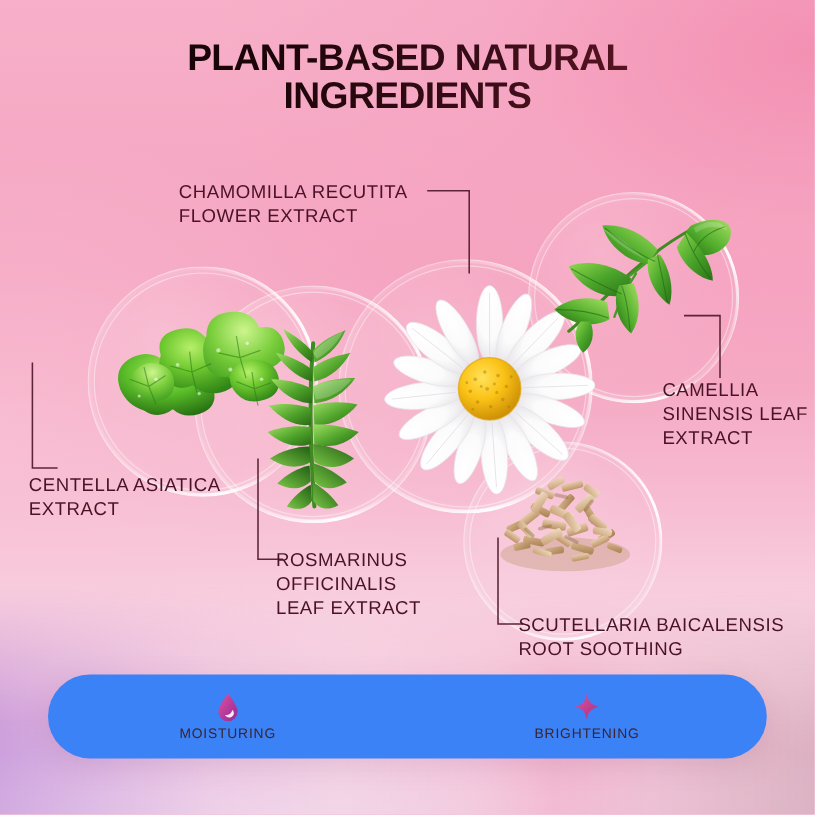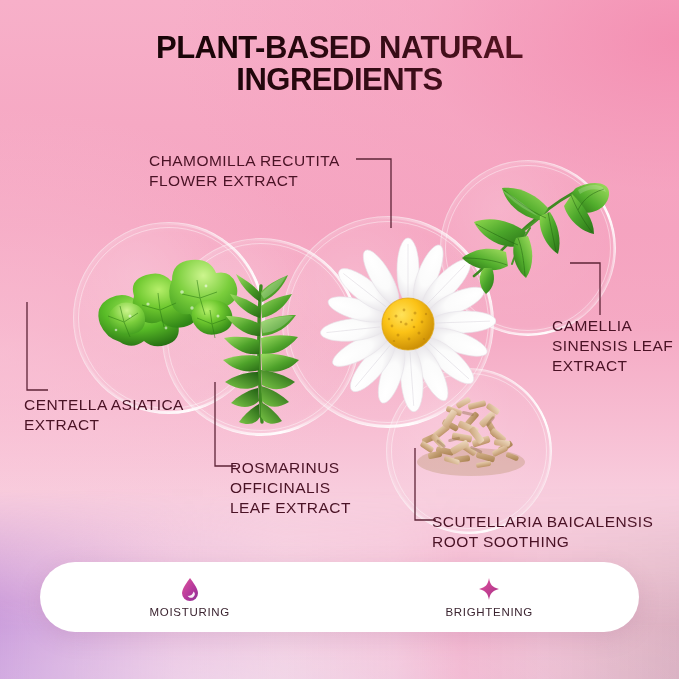--- a/index.html
+++ b/index.html
@@ -138,21 +138,21 @@
   }
   .leader svg { display: block; overflow: visible; }
 
   
   .benefits {
     position: absolute;
     left: 40px;
     right: 40px;
     top: 562px;
     height: 70px;
-    background: #ffffff;
+    background: #3b82f6;
     border-radius: 35px;
     box-shadow: 0 6px 22px rgba(150,90,130,0.17);
     display: flex;
     align-items: center;
   }
   .benefit {
     flex: 1 1 0;
     display: flex;
     flex-direction: column;
     align-items: center;

